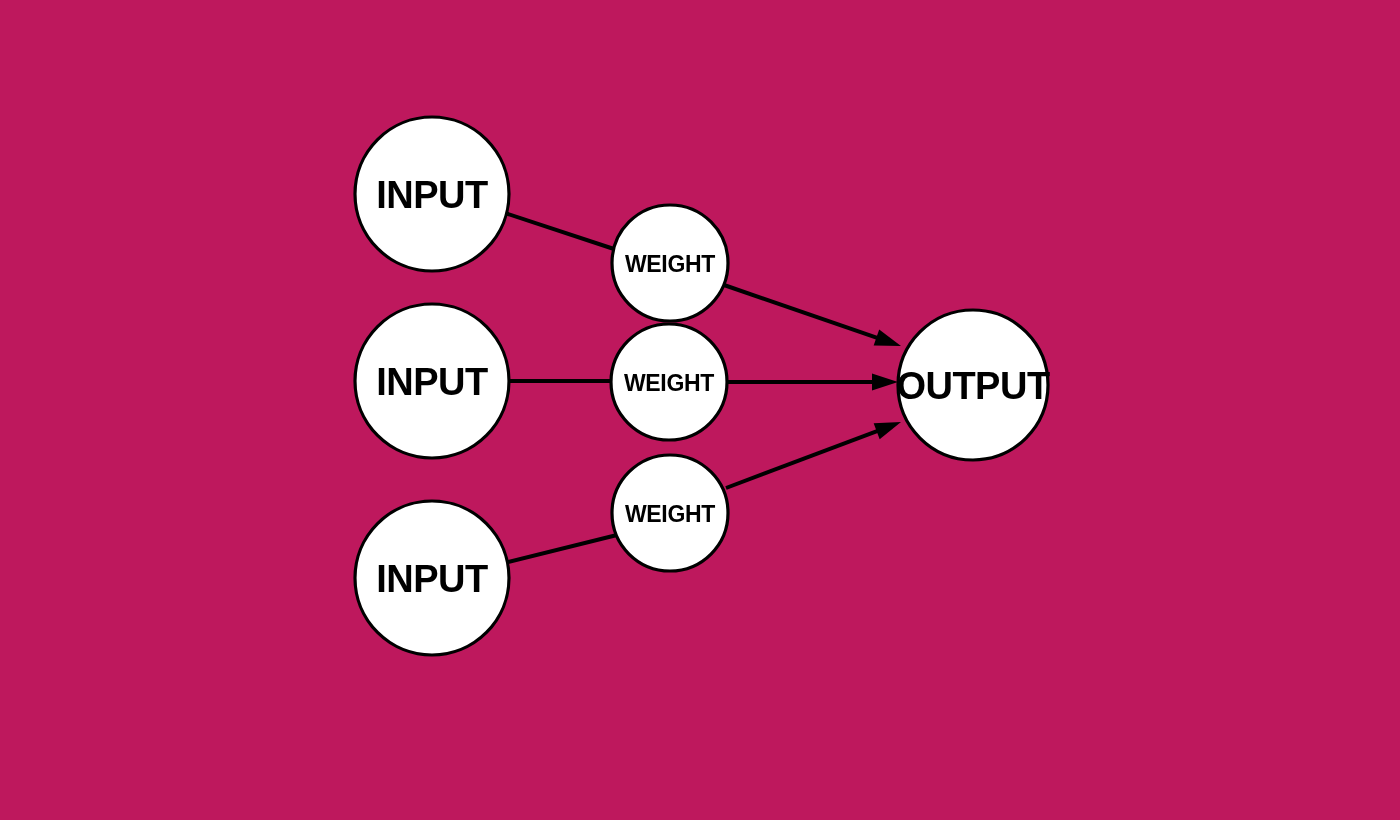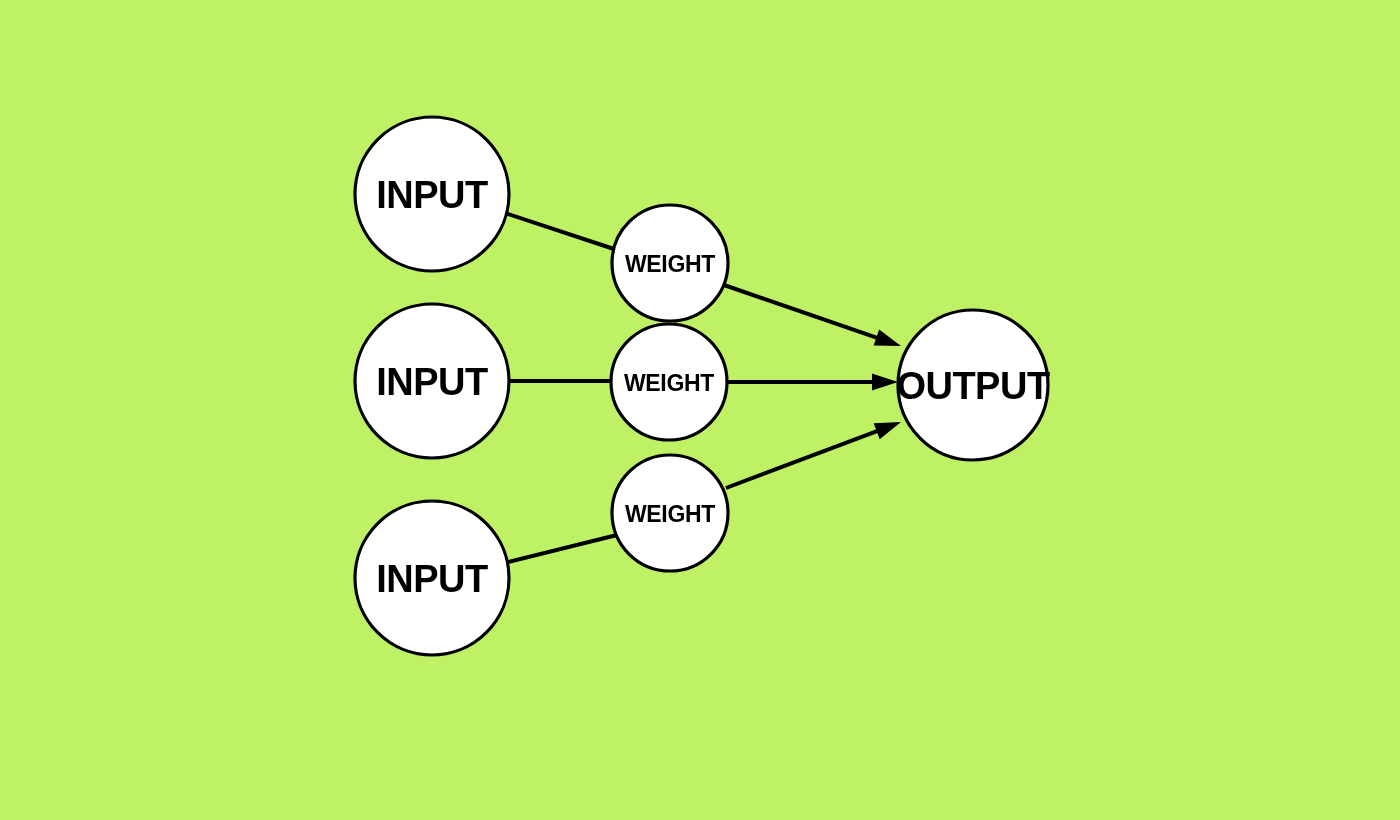--- a/index.html
+++ b/index.html
@@ -10,21 +10,21 @@
   body {
     width: 1400px;
     height: 820px;
     overflow: hidden;
     font-family: "Liberation Sans", sans-serif;
   }
   #diagram-canvas {
     position: relative;
     width: 1400px;
     height: 820px;
-    background: #bef264;
+    background: #be185d;
   }
   #diagram-svg {
     position: absolute;
     top: 0;
     left: 0;
     width: 1400px;
     height: 820px;
     display: block;
   }
   .node-label {

